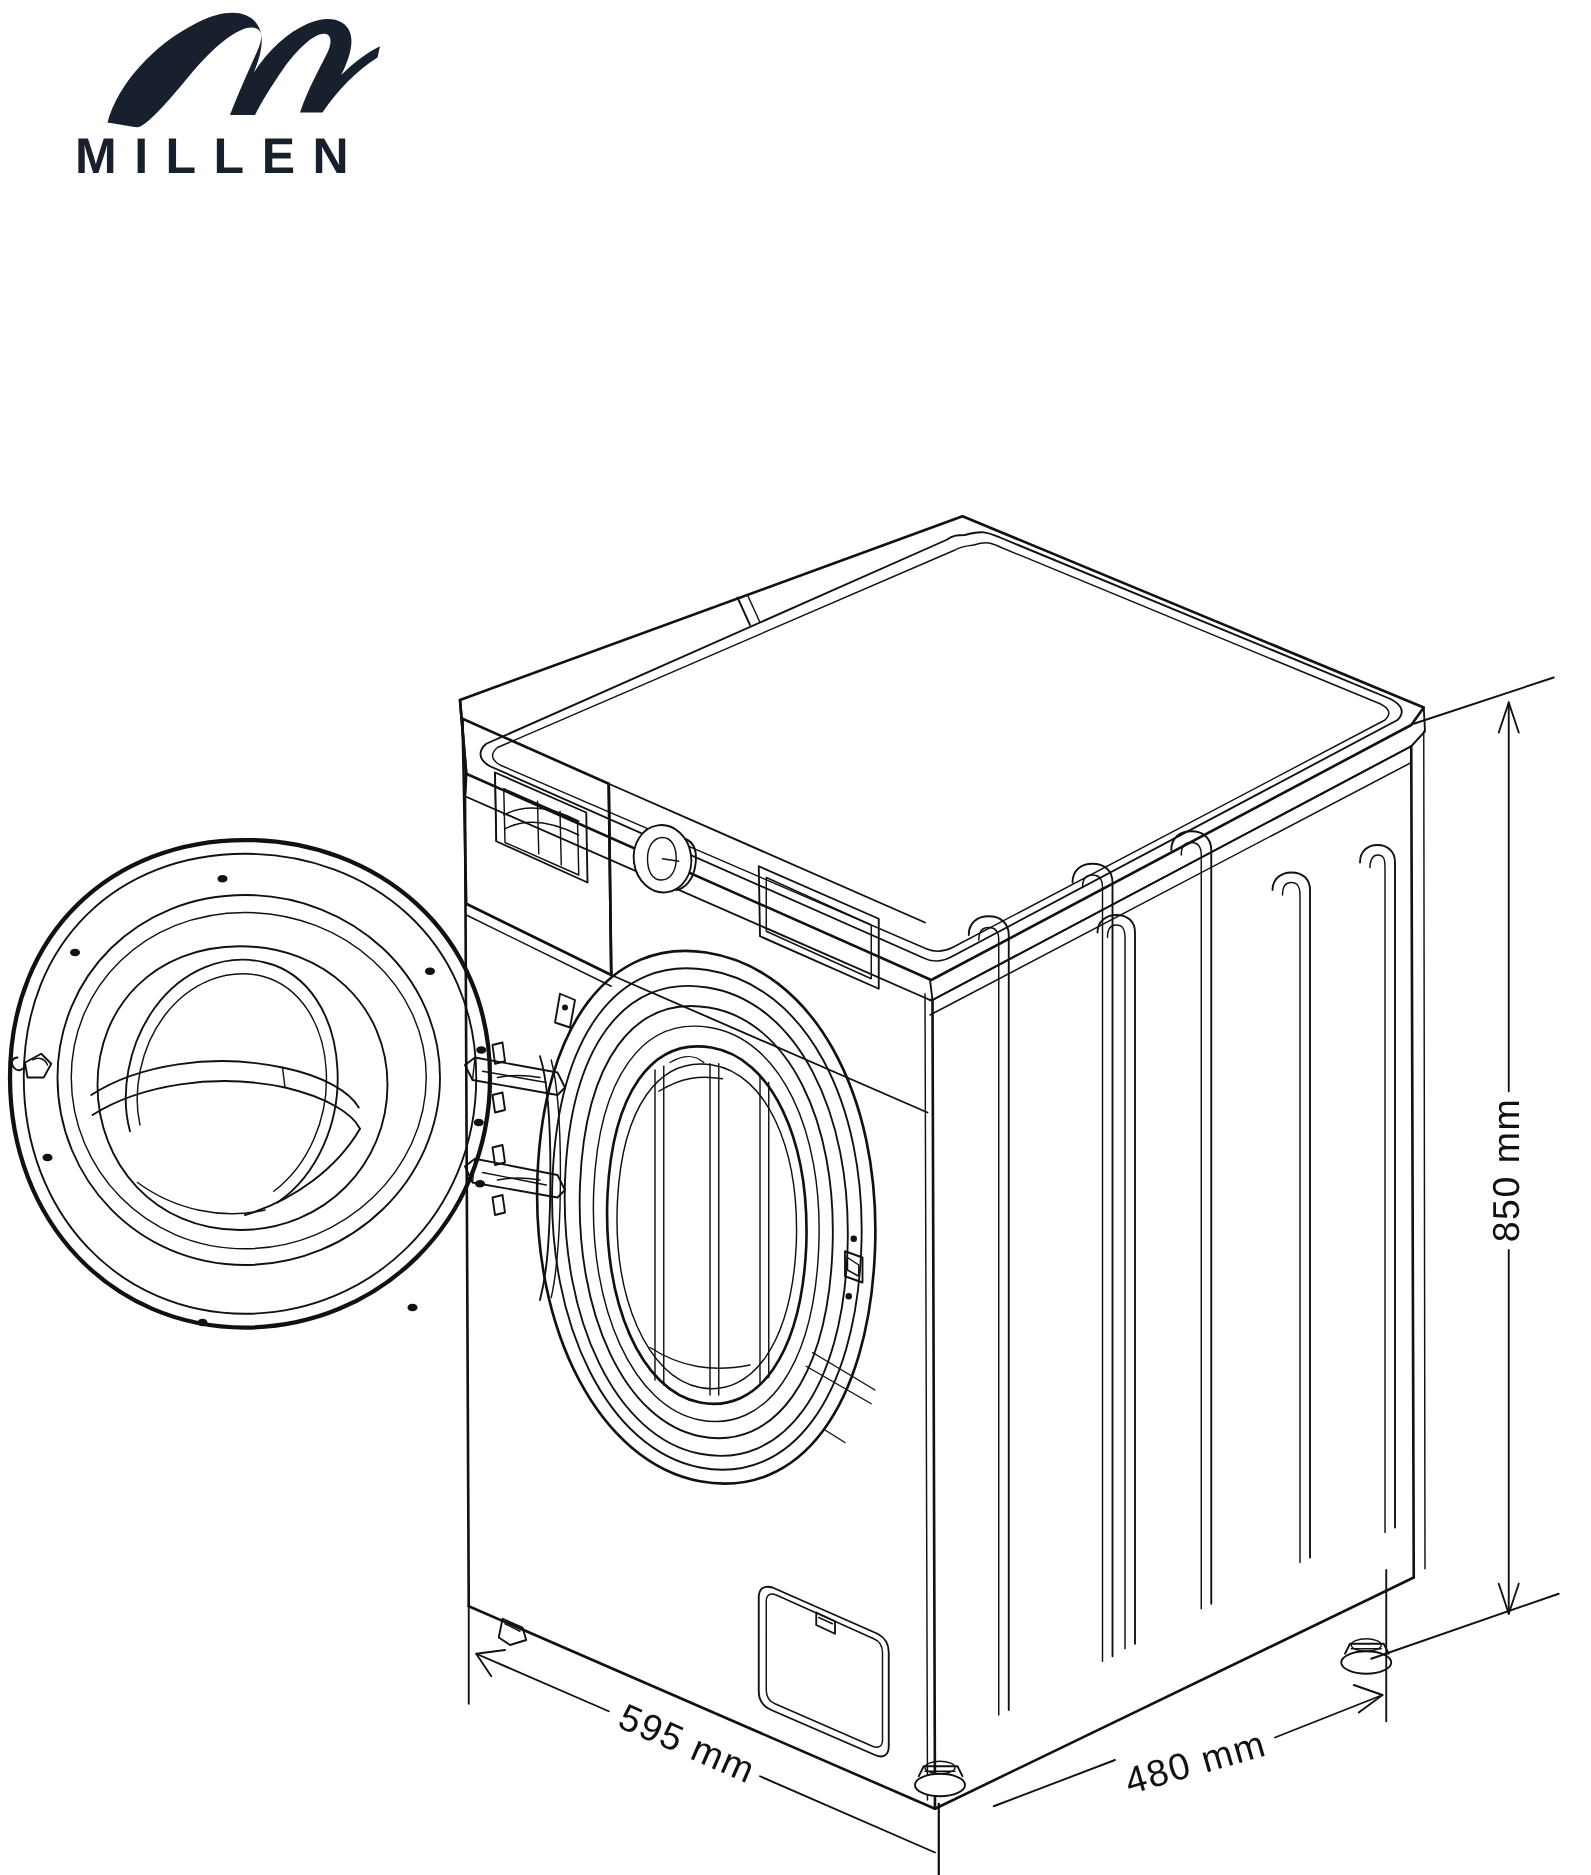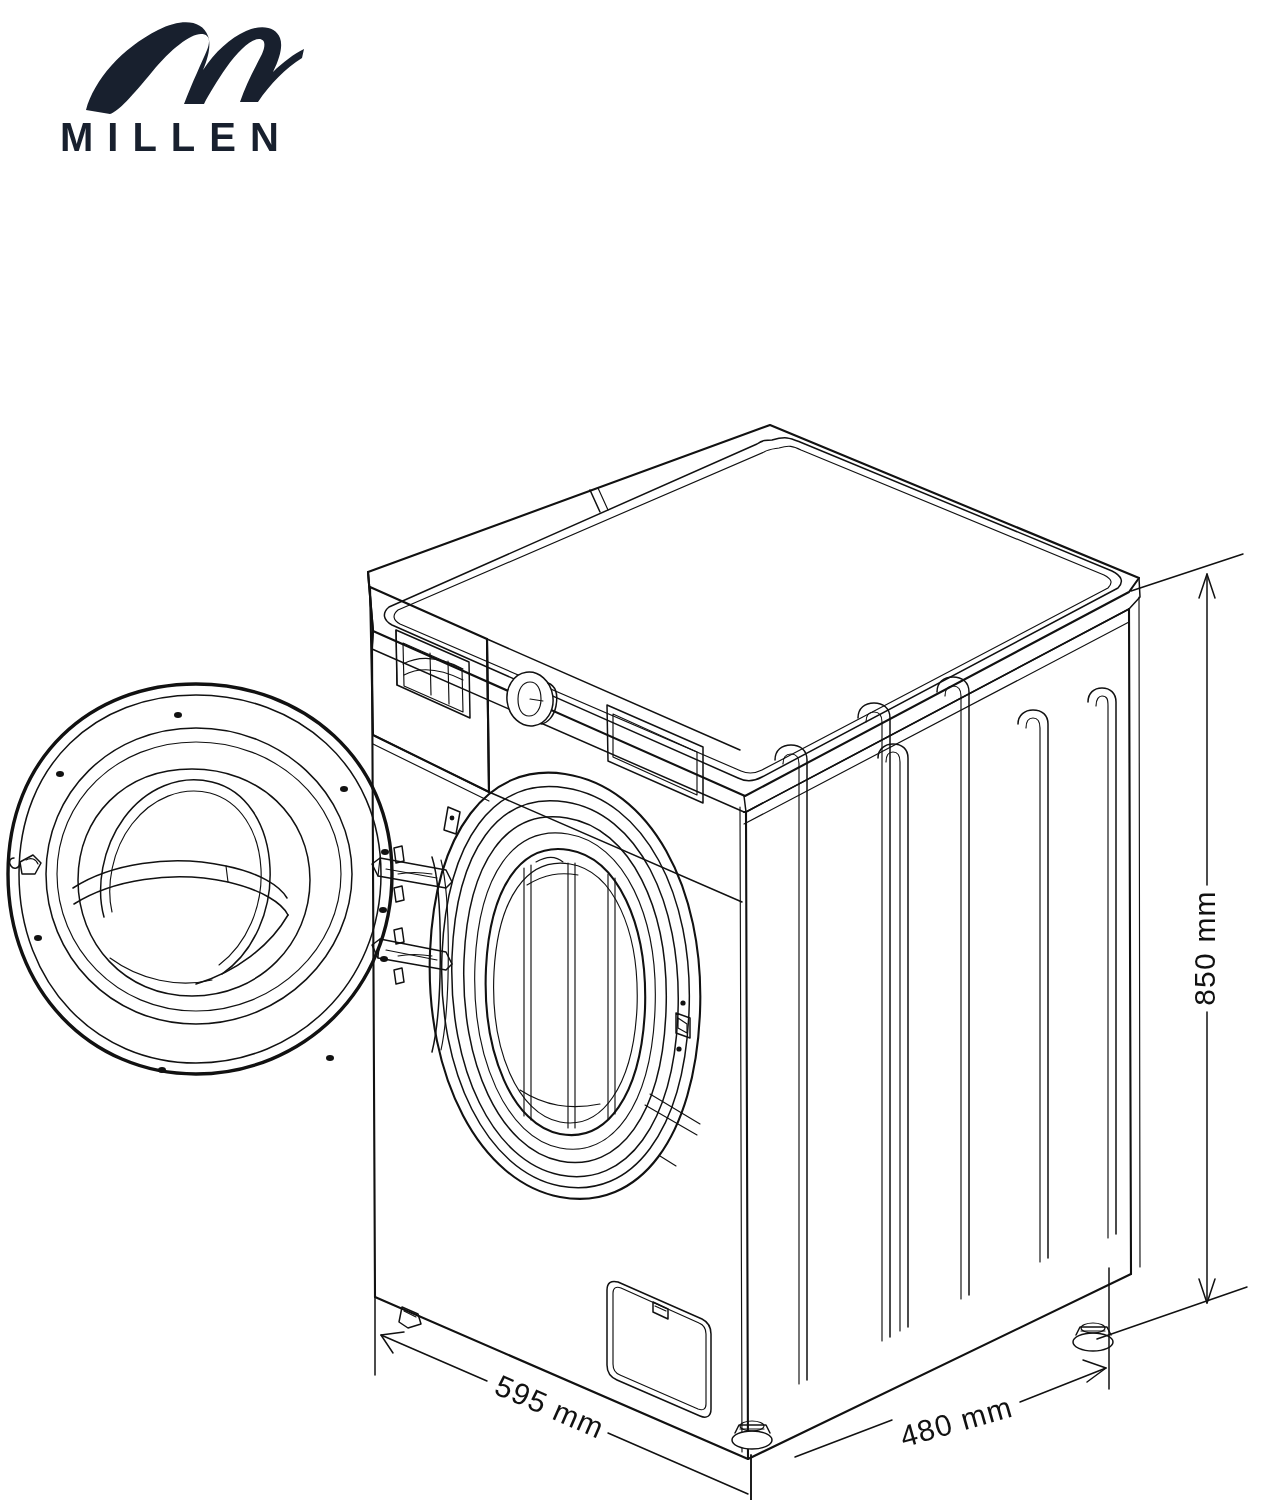--- a/index.html
+++ b/index.html
@@ -12,21 +12,21 @@
     width: 1273px;
     height: 1500px;
     position: relative;
     overflow: hidden;
     font-family: "Liberation Sans", sans-serif;
   }
 
   #sheet {
     position: absolute;
     left: 0;
-    top: 12px;
+    top: 0;
     width: 1273px;
     height: 1260px;
     background: #ffffff;
   }
 
   
   #brand {
     position: absolute;
     left: 60px;
     top: 6px;

